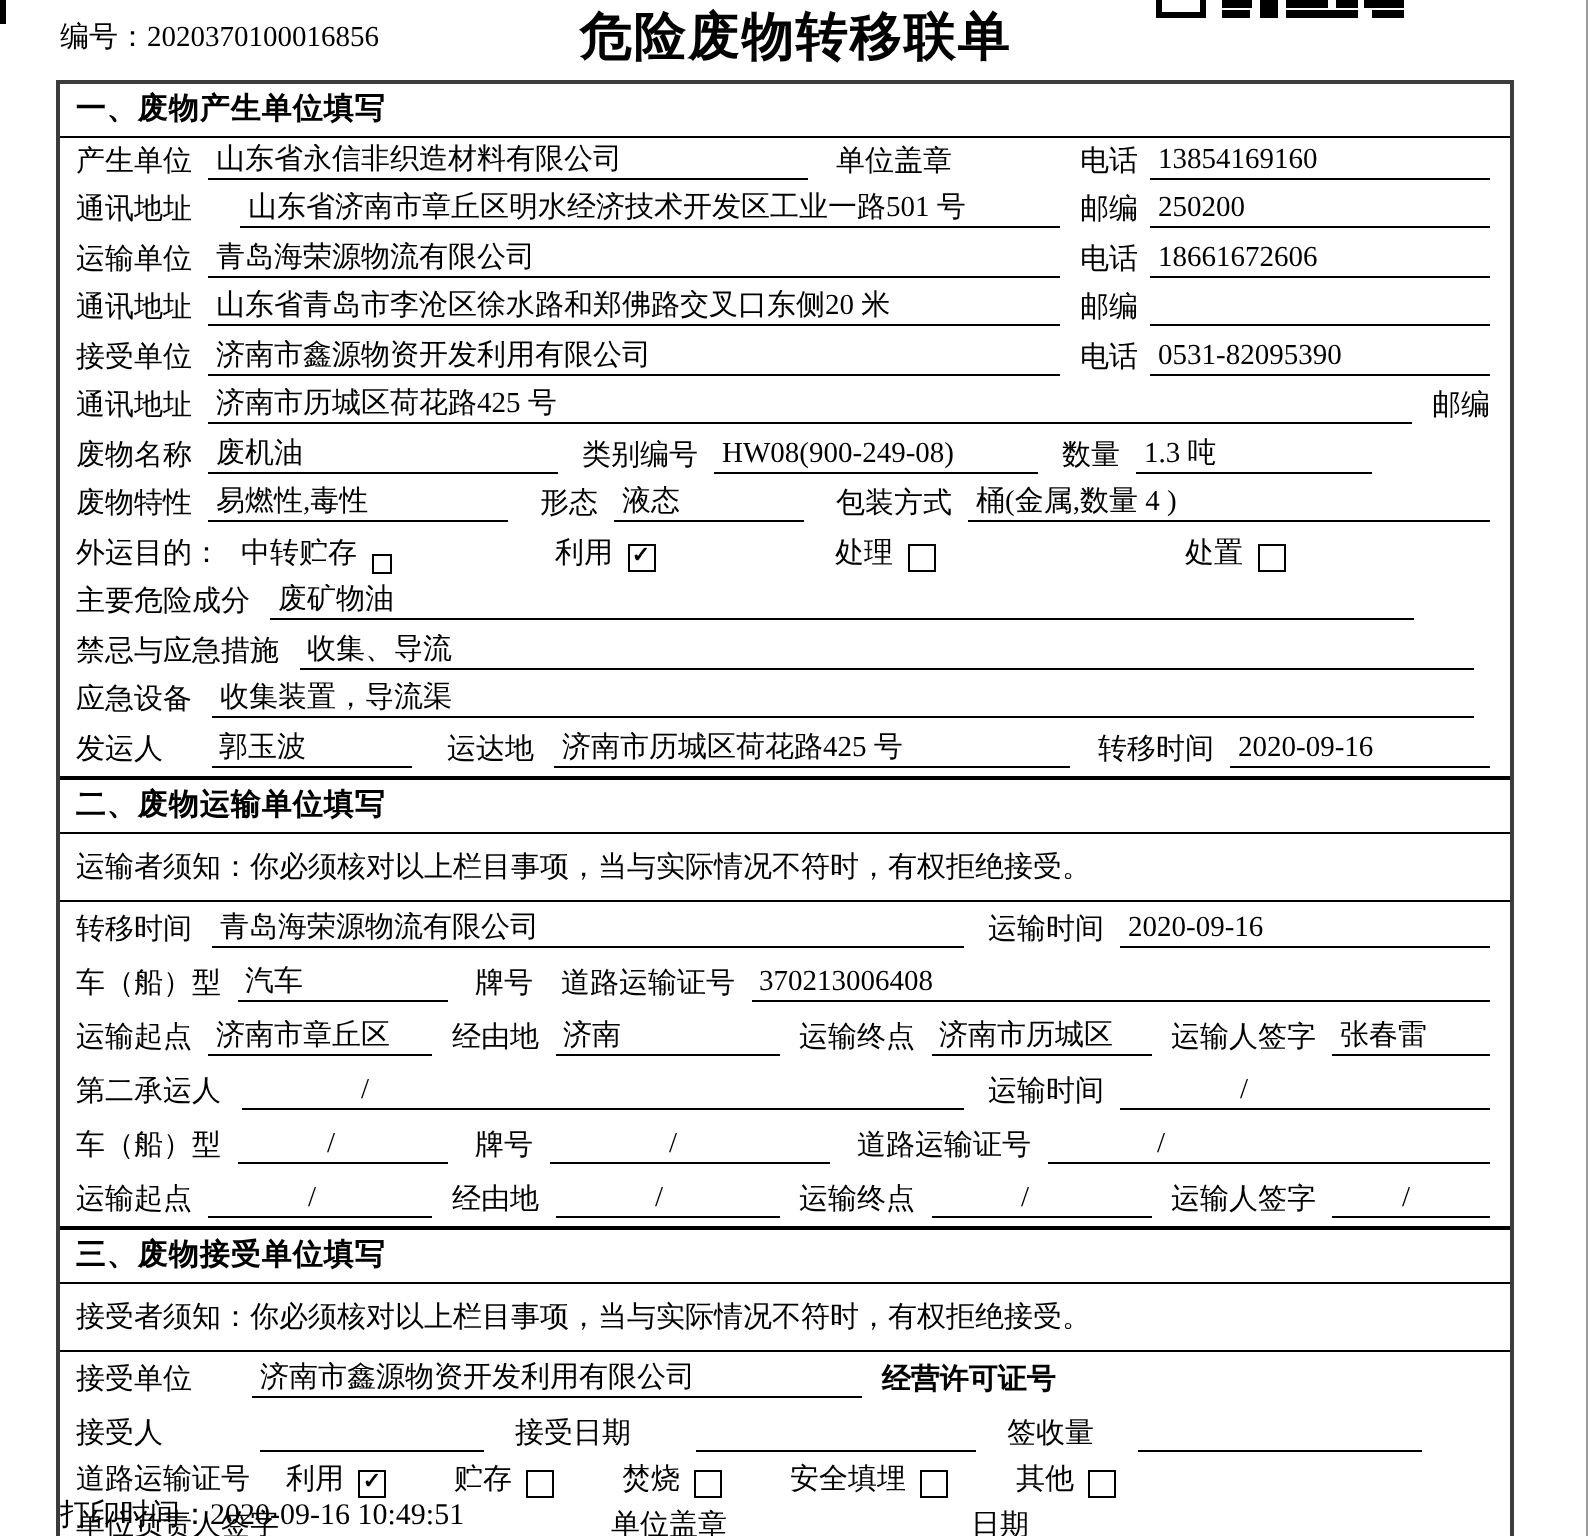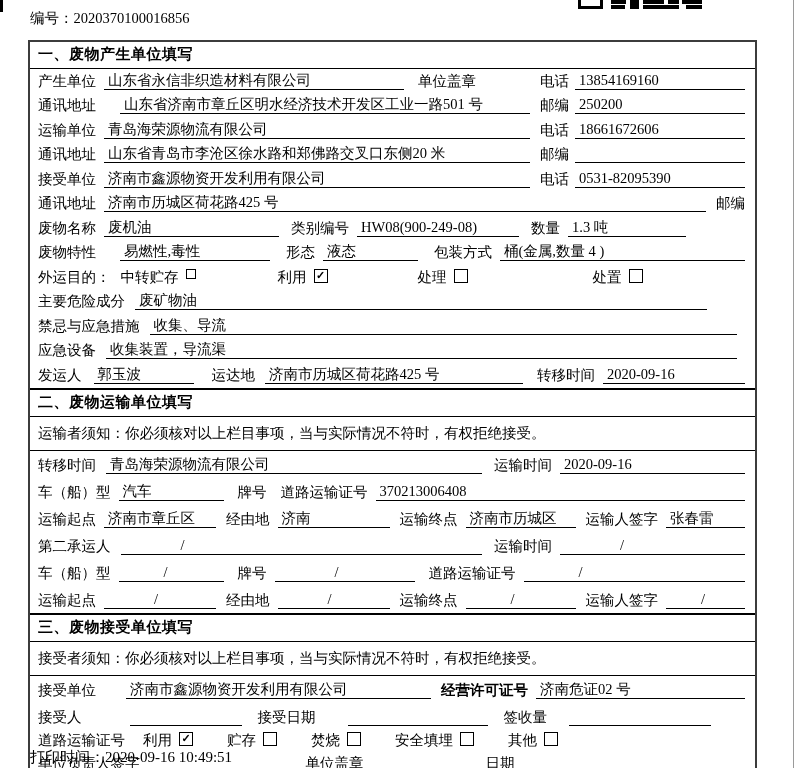--- a/index.html
+++ b/index.html
@@ -33,36 +33,37 @@
   .row{display:flex;align-items:flex-end;padding:0 10px 4px 8px;box-sizing:border-box;}
   .sec-1 .row{height:24.5px;}
   .sec-2 .row{height:27px;}
   .sec-3 .row{height:27px;}
   .sec-3 .row.short{height:23px;}
   .lbl{white-space:nowrap;flex:none;line-height:17px;}
   .u{border-bottom:1px solid #000;white-space:nowrap;min-height:17px;line-height:17px;
      padding:0 4px;box-sizing:border-box;flex:none;overflow:hidden;}
   .grow{flex:1 1 auto;}
   
-  .opt{display:flex;align-items:flex-start;white-space:nowrap;}
+  .opt{display:flex;align-items:flex-end;white-space:nowrap;}
   .cb{display:inline-block;width:12px;height:12px;border:1.3px solid #000;
     font-size:11px;line-height:11px;text-align:center;font-weight:bold;
     margin-left:7px;box-sizing:content-box;}
   .cb.sm{width:8px;height:8px;font-size:8px;line-height:8px;margin-bottom:-1px;}
   
   .print-line{position:absolute;left:30px;top:748px;font-size:15px;white-space:nowrap;}
 </style>
 </head>
 <body>
 
 <div class="scan-mark"></div>
 <div class="edge-line"></div>
 
 <div class="page-header">
   <div class="serial"><span>编号：</span><span>2020370100016856</span></div>
+  <div class="doc-title">危险废物转移联单</div>
   <div class="qr">
     <div class="hollow"></div>
     <div style="left:33px;top:0;width:15px;height:4px;"></div>
     <div style="left:52px;top:0;width:9px;height:9px;"></div>
     <div style="left:65px;top:0;width:21px;height:4px;"></div>
     <div style="left:90px;top:0;width:11px;height:4px;"></div>
     <div style="left:104px;top:0;width:20px;height:4px;"></div>
     <div style="left:33px;top:5px;width:14px;height:4px;"></div>
     <div style="left:65px;top:5px;width:36px;height:4px;"></div>
     <div style="left:108px;top:5px;width:16px;height:4px;"></div>
@@ -120,21 +121,21 @@
       <span class="lbl">废物名称</span>
       <span class="u" style="width:175px;margin-left:8px;">废机油</span>
       <span class="lbl" style="margin-left:12px;">类别编号</span>
       <span class="u" style="width:162px;margin-left:8px;">HW08(900-249-08)</span>
       <span class="lbl" style="margin-left:12px;">数量</span>
       <span class="u" style="width:118px;margin-left:8px;">1.3 吨</span>
     </div>
 
     <div class="row">
       <span class="lbl">废物特性</span>
-      <span class="u" style="width:150px;margin-left:24px;">易燃性,毒性</span>
+      <span class="u" style="width:150px;margin-left:8px;">易燃性,毒性</span>
       <span class="lbl" style="margin-left:16px;">形态</span>
       <span class="u" style="width:95px;margin-left:8px;">液态</span>
       <span class="lbl" style="margin-left:16px;">包装方式</span>
       <span class="u grow" style="margin-left:8px;">桶(金属,数量  4 )</span>
     </div>
 
     <div class="row">
       <span class="lbl">外运目的：</span>
       <span class="opt" style="margin-left:10px;">
         <span class="lbl">中转贮存</span>
@@ -164,21 +165,21 @@
       <span class="u grow" style="margin-left:10px;margin-right:8px;">收集、导流</span>
     </div>
 
     <div class="row">
       <span class="lbl">应急设备</span>
       <span class="u grow" style="margin-left:10px;margin-right:8px;">收集装置，导流渠</span>
     </div>
 
     <div class="row">
       <span class="lbl">发运人</span>
-      <span class="u" style="width:100px;margin-left:12px;">郭玉波</span>
+      <span class="u" style="width:100px;margin-left:24px;">郭玉波</span>
       <span class="lbl" style="margin-left:18px;">运达地</span>
       <span class="u" style="width:258px;margin-left:10px;">济南市历城区荷花路425 号</span>
       <span class="lbl" style="margin-left:14px;">转移时间</span>
       <span class="u grow" style="margin-left:8px;">2020-09-16</span>
     </div>
   </div>
 
   <div class="sec sec-2 bt">
     <div class="sec-title">二、废物运输单位填写</div>
     <div class="notice">运输者须知：你必须核对以上栏目事项，当与实际情况不符时，有权拒绝接受。</div>
@@ -238,21 +239,20 @@
   </div>
 
   <div class="sec sec-3 bt">
     <div class="sec-title">三、废物接受单位填写</div>
     <div class="notice">接受者须知：你必须核对以上栏目事项，当与实际情况不符时，有权拒绝接受。</div>
 
     <div class="row">
       <span class="lbl">接受单位</span>
       <span class="u" style="width:305px;margin-left:30px;">济南市鑫源物资开发利用有限公司</span>
       <span class="lbl" style="margin-left:10px;font-weight:bold;">经营许可证号</span>
-      <span class="u grow" style="margin-left:8px;">济南危证02 号</span>
     </div>
 
     <div class="row">
       <span class="lbl">接受人</span>
       <span class="u" style="width:112px;margin-left:48px;"></span>
       <span class="lbl" style="margin-left:16px;">接受日期</span>
       <span class="u" style="width:140px;margin-left:32px;"></span>
       <span class="lbl" style="margin-left:16px;">签收量</span>
       <span class="u grow" style="margin-left:22px;margin-right:34px;"></span>
     </div>

